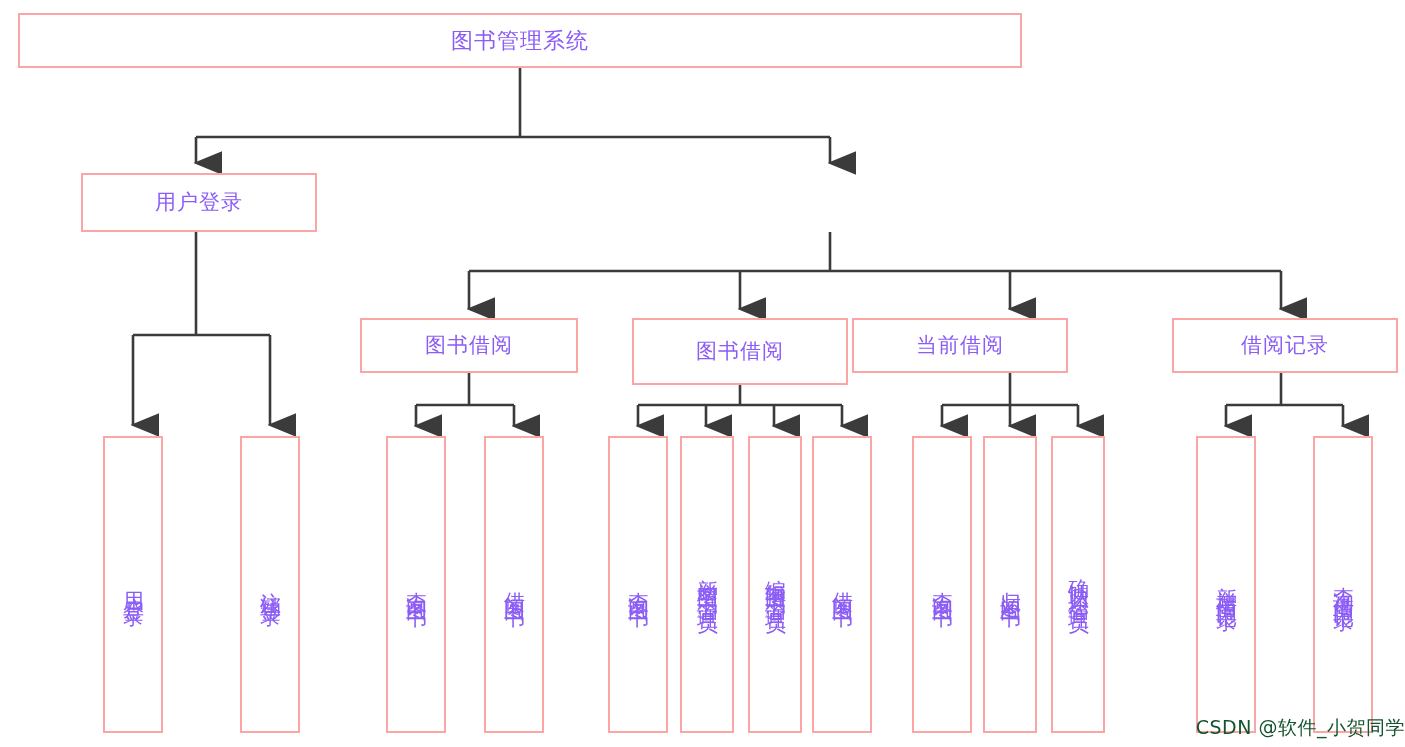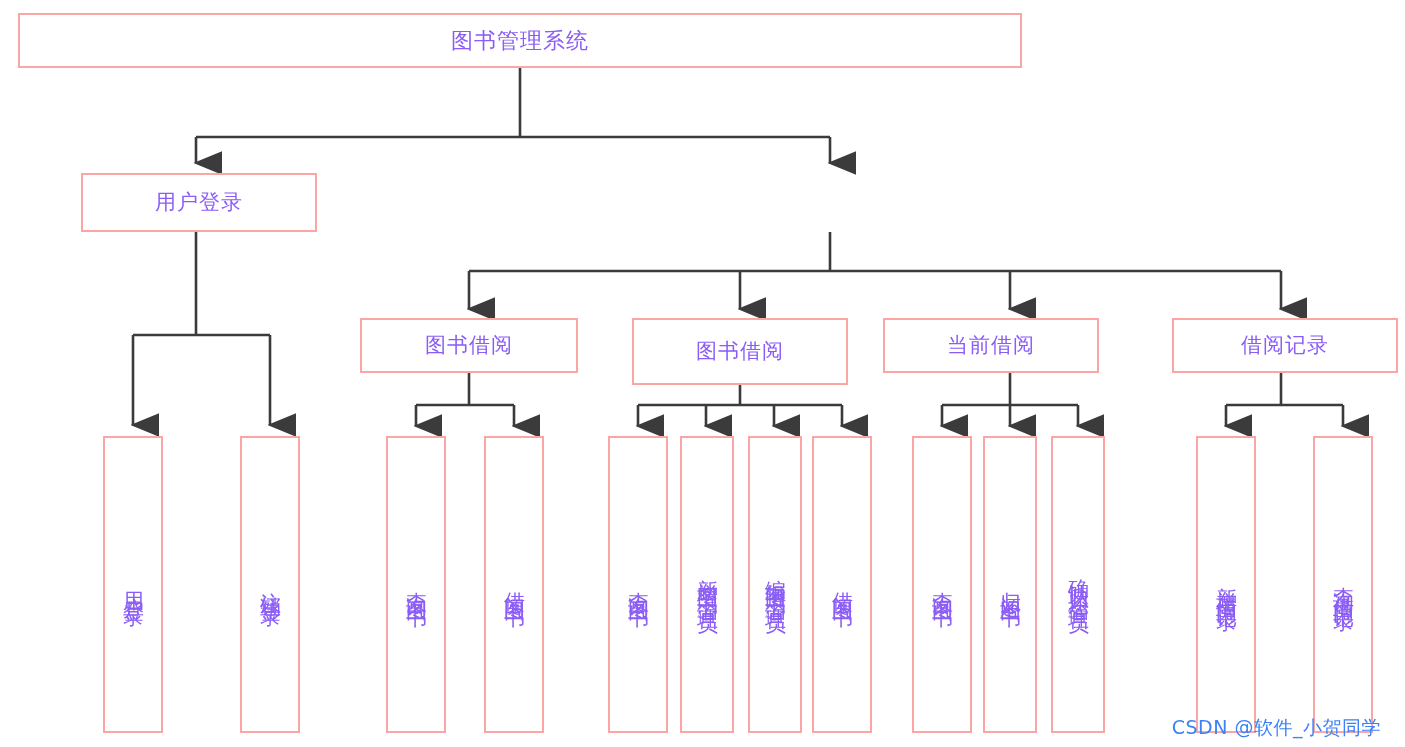--- a/index.html
+++ b/index.html
@@ -55,24 +55,24 @@
     justify-content: center;
     text-align: center;
   }
   .node.v .vlabel {
     writing-mode: vertical-rl;
     text-orientation: upright;
     display: block;
   }
   .watermark {
     position: absolute;
-    right: 24px;
+    right: 0;
     bottom: 6px;
     font-size: 19px;
-    color: #3b82f6;
+    color: #14532d;
     letter-spacing: 0.5px;
     white-space: nowrap;
     user-select: none;
   }
 </style>
 </head>
 <body>
 
 <div id="canvas">
 
@@ -133,21 +133,21 @@
   <div class="node h" style="left:81px; top:173px; width:236px; height:59px;">
     <span>用户登录</span>
   </div>
 
   <div class="node h" style="left:360px; top:318px; width:218px; height:55px;">
     <span>图书借阅</span>
   </div>
   <div class="node h" style="left:632px; top:318px; width:216px; height:67px;">
     <span>图书借阅</span>
   </div>
-  <div class="node h" style="left:883px; top:318px; width:216px; height:55px;">
+  <div class="node h" style="left:852px; top:318px; width:216px; height:55px;">
     <span>当前借阅</span>
   </div>
   <div class="node h" style="left:1172px; top:318px; width:226px; height:55px;">
     <span>借阅记录</span>
   </div>
 
   <div class="node v" style="left:103px; top:436px; width:60px; height:297px;">
     <span class="vlabel">用户登录</span>
   </div>
   <div class="node v" style="left:240px; top:436px; width:60px; height:297px;">

